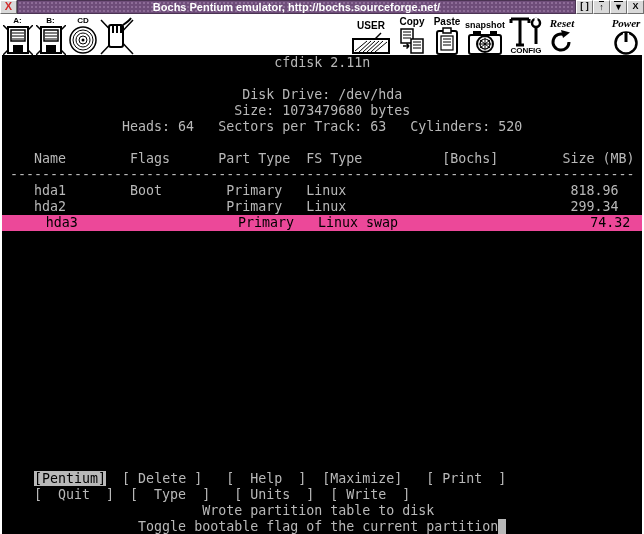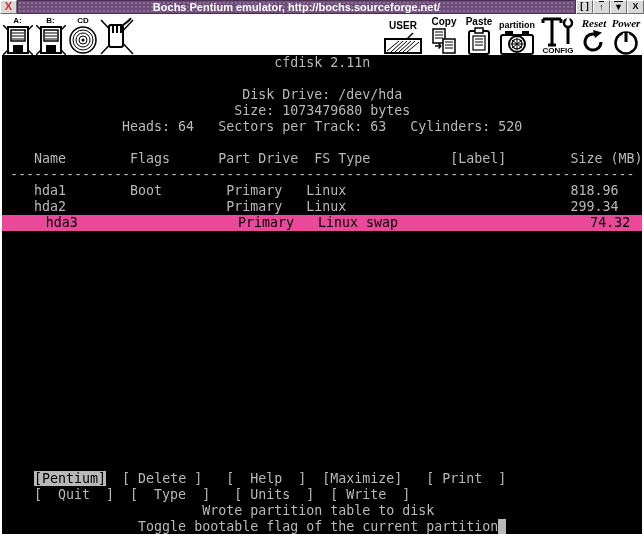--- a/index.html
+++ b/index.html
@@ -145,21 +145,21 @@
           <rect x="3" y="4" width="20" height="23" rx="2" fill="#fff" stroke="#000" stroke-width="2"></rect>
           <rect x="9" y="1" width="8" height="5" fill="#fff" stroke="#000" stroke-width="1.5"></rect>
           <rect x="7" y="9" width="12" height="14" fill="#fff" stroke="#000" stroke-width="1.2"></rect>
           <line x1="9" y1="12" x2="17" y2="12" stroke="#000" stroke-width="1"></line>
           <line x1="9" y1="15" x2="17" y2="15" stroke="#000" stroke-width="1"></line>
           <line x1="9" y1="18" x2="17" y2="18" stroke="#000" stroke-width="1"></line>
         </svg>
       </div>
 
       <div class="tool" style="width:36px;">
-        <span class="lbl" style="font-size:9px;">partition</span>
+        <span class="lbl" style="font-size:9px;">snapshot</span>
         <svg class="icon" width="34" height="26" viewBox="0 0 34 26">
           <rect x="1" y="6" width="32" height="19" rx="2" fill="#fff" stroke="#000" stroke-width="2"></rect>
           <rect x="5" y="2" width="8" height="5" fill="#000"></rect>
           <rect x="22" y="2" width="7" height="5" fill="#000"></rect>
           <circle cx="17" cy="15" r="8" fill="#fff" stroke="#000" stroke-width="2"></circle>
           <circle cx="17" cy="15" r="5" fill="none" stroke="#000" stroke-width="1.2"></circle>
           <path d="M12 11 L22 19 M22 11 L12 19 M17 8.5 L17 21.5 M10.5 15 L23.5 15" stroke="#000" stroke-width="1"></path>
         </svg>
       </div>
 
@@ -174,39 +174,39 @@
       </div>
 
       <div class="tool" style="width:26px;">
         <span class="lbl-it">Reset</span>
         <svg class="icon" width="24" height="26" viewBox="0 0 24 26">
           <path d="M19 13 a8 8 0 1 1 -4.5 -7.2" fill="none" stroke="#000" stroke-width="3"></path>
           <polygon points="11,1 20,3.5 13,9" fill="#000"></polygon>
         </svg>
       </div>
 
-      <div class="tool" style="width:28px;">
+      <div class="tool" style="width:28px;margin-left:32px;">
         <span class="lbl-it">Power</span>
         <svg class="icon" width="26" height="26" viewBox="0 0 26 26">
           <circle cx="13" cy="14" r="10.5" fill="none" stroke="#000" stroke-width="2.5"></circle>
           <line x1="13" y1="4" x2="13" y2="13" stroke="#fff" stroke-width="6"></line>
           <line x1="13" y1="3" x2="13" y2="13" stroke="#000" stroke-width="3"></line>
         </svg>
       </div>
     </div>
   </div>
 
   <div class="screen">
     <div class="tline">                                  cfdisk 2.11n</div>
     <div class="tline"></div>
     <div class="tline">                              Disk Drive: /dev/hda</div>
     <div class="tline">                             Size: 1073479680 bytes</div>
     <div class="tline">               Heads: 64   Sectors per Track: 63   Cylinders: 520</div>
     <div class="tline"></div>
-    <div class="tline">    Name        Flags      Part Drive  FS Type          [Label]        Size (MB)</div>
+    <div class="tline">    Name        Flags      Part Type  FS Type          [Bochs]        Size (MB)</div>
     <div class="tline"> ------------------------------------------------------------------------------</div>
 
     <div class="tline">    hda1        Boot        Primary   Linux                            818.96</div>
     <div class="tline">    hda2                    Primary   Linux                            299.34</div>
     <div class="tline hl-row">    hda3                    Primary   Linux swap                        74.32</div>
 
     <div class="gap"></div>
 
     <div class="tline"><span>    </span><span class="hl">[Pentium]</span><span>  [ Delete ]   [  Help  ]  [Maximize]   [ Print  ]</span></div>
     <div class="tline">    [  Quit  ]  [  Type  ]   [ Units  ]  [ Write  ]</div>

